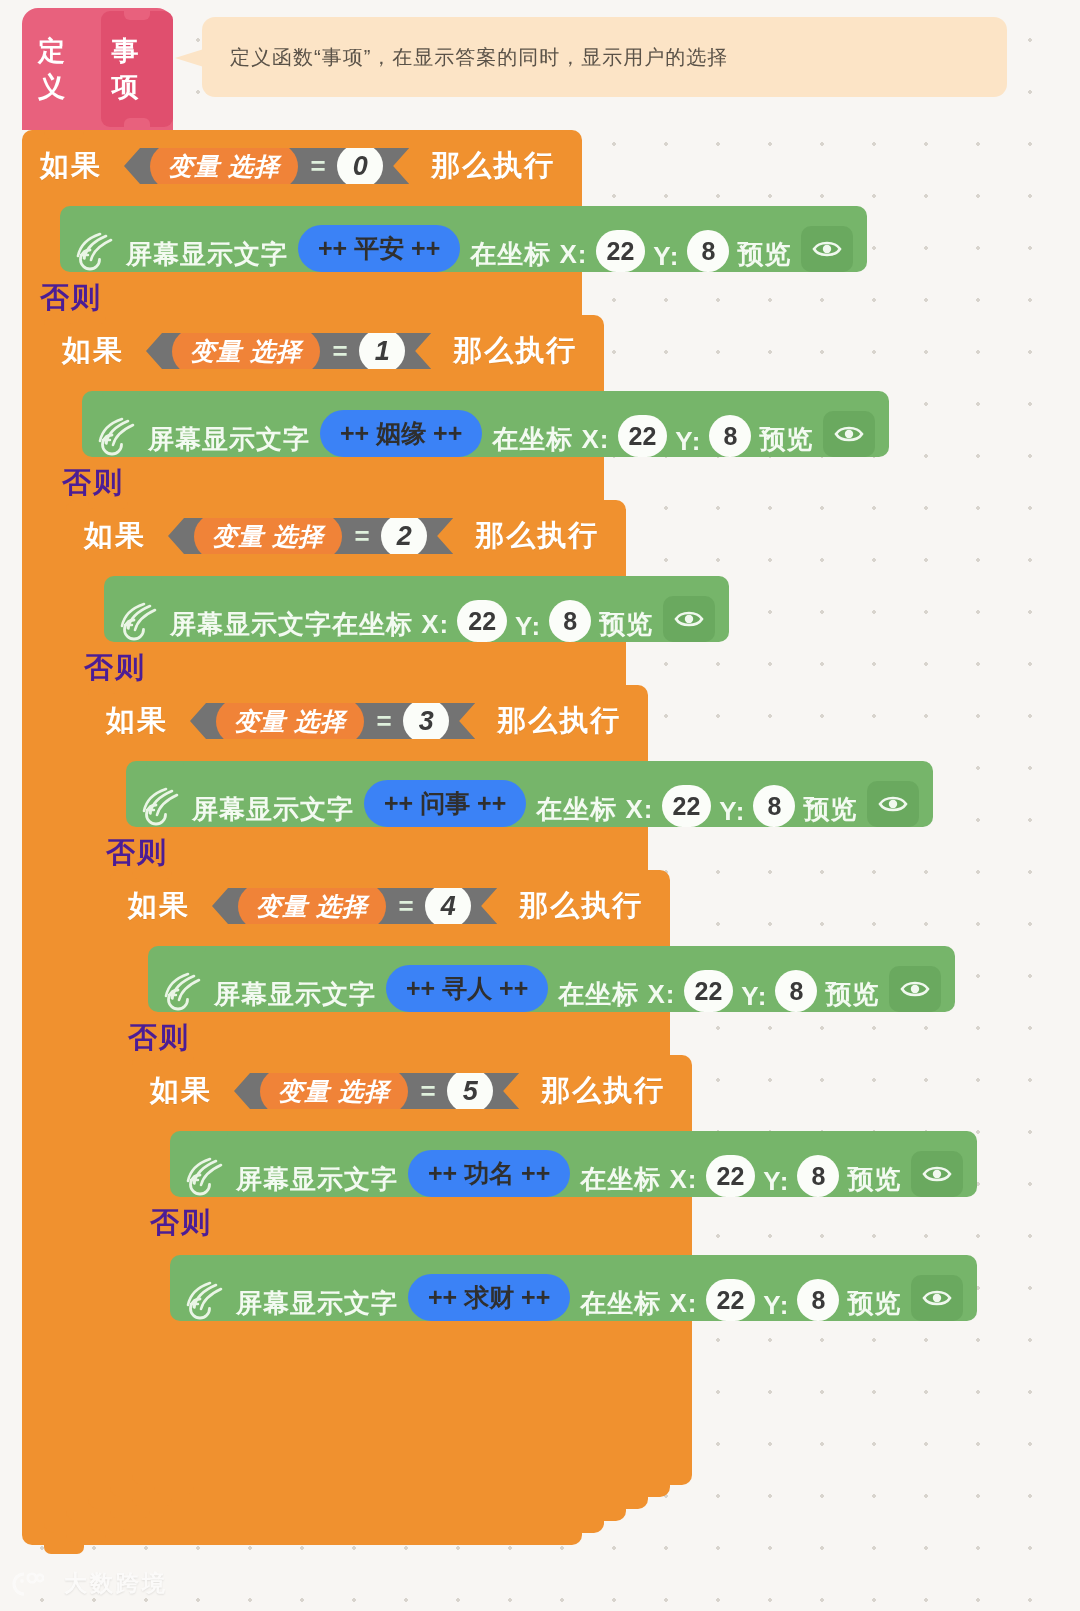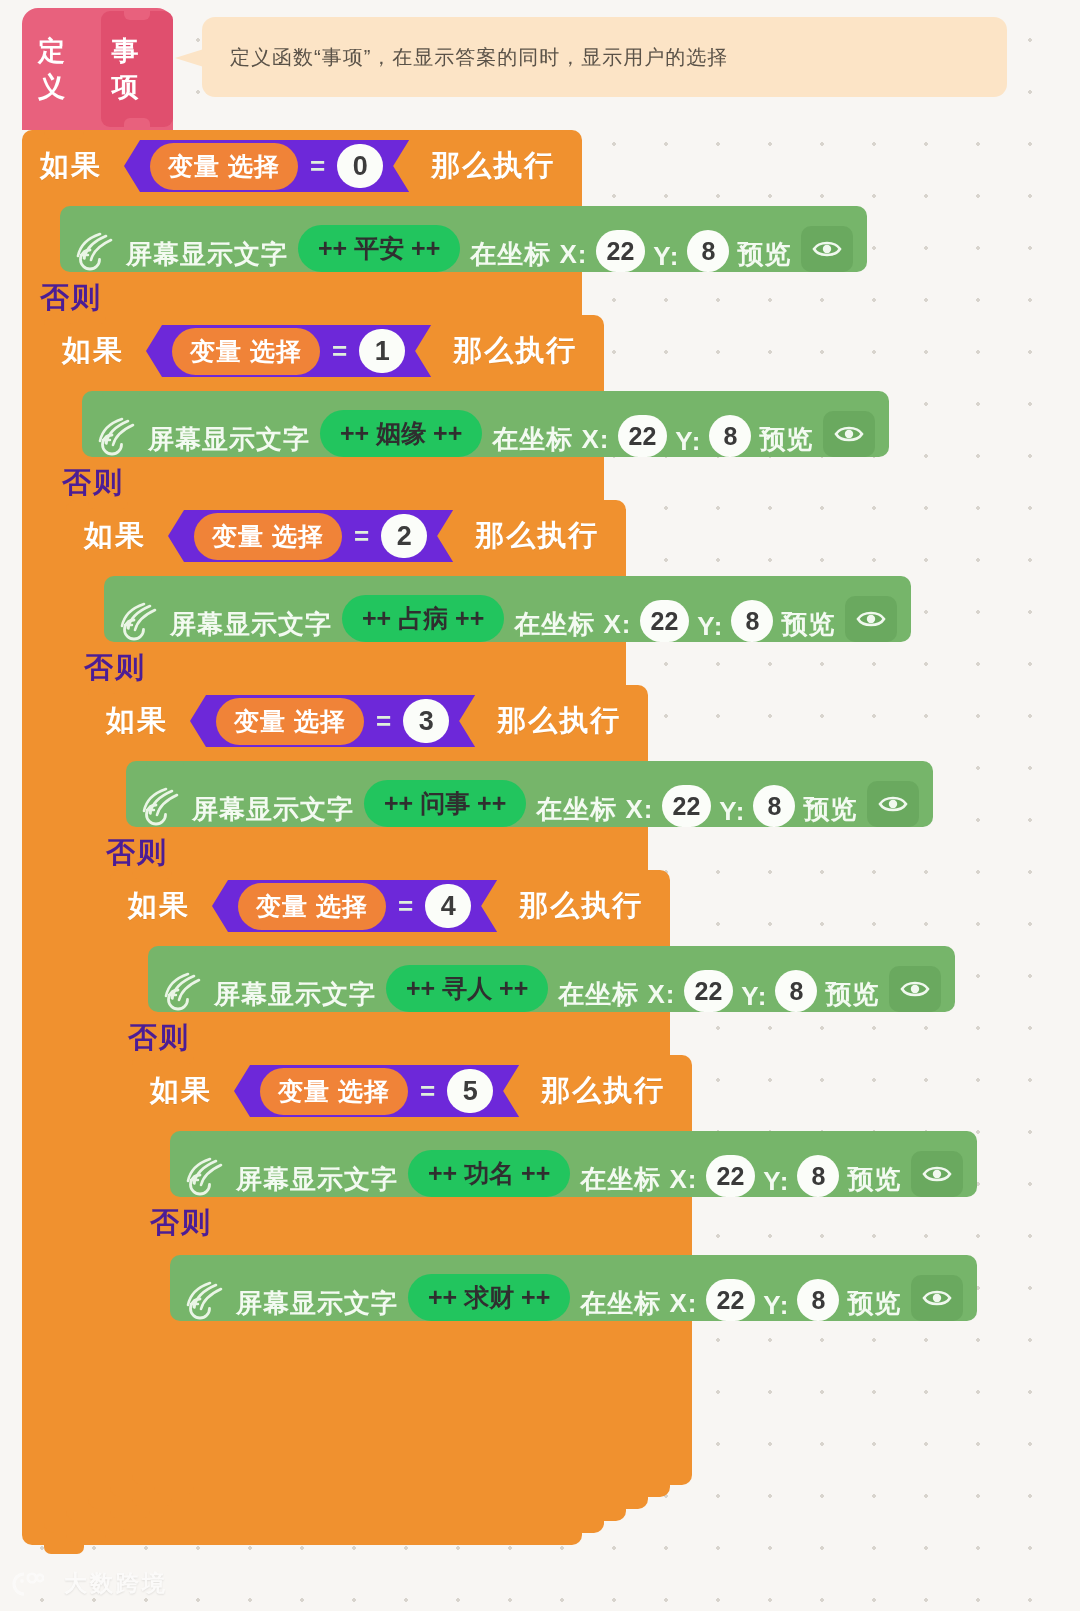--- a/index.html
+++ b/index.html
@@ -79,26 +79,27 @@
     gap:8px;
   }
   .kw{
     color:#ffffff; font-size:29px; font-weight:700; letter-spacing:2px;
     text-shadow:0 1px 0 rgba(0,0,0,.06);
     white-space:nowrap;
   }
   
   .bool{
     position:relative;
-    height:52px;
-    background:#6d28d9;
+    height:36px;
+    background:#737373;
     display:flex; align-items:center;
     margin:0 14px;
     padding:0 26px 0 26px;
     clip-path:polygon(16px 0, 100% 0, calc(100% - 16px) 50%, 100% 100%, 16px 100%, 0 50%);
+    font-style:italic;
   }
   .varpill{
     background:#f08338; color:#ffffff;
     font-size:25px; font-weight:700; letter-spacing:1px;
     border-radius:26px;
     padding:7px 18px;
     white-space:nowrap;
   }
   .eqsign{
     color:#dff0dc; font-size:26px; font-weight:700;
@@ -139,21 +140,21 @@
     position:absolute; top:0; left:20px;
     width:38px; height:8px;
     background:#76b56a; border-radius:0 0 6px 6px;
   }
   .comet-icon{ width:48px; height:48px; flex:0 0 48px; margin-right:8px; }
   .gtext{
     color:#f3faf1; font-size:26px; font-weight:700; letter-spacing:1px;
     white-space:nowrap;
   }
   .strpill{
-    background:#22c55e; color:#2f2f2f;
+    background:#3b82f6; color:#2f2f2f;
     font-size:25px; font-weight:700;
     border-radius:24px; padding:7px 20px;
     margin:0 10px; white-space:nowrap;
   }
   .gnum{
     background:#fbfdf9; color:#3a3a3a;
     font-size:25px; font-weight:700;
     height:42px; min-width:42px;
     border-radius:22px;
     display:flex; align-items:center; justify-content:center;
@@ -286,21 +287,20 @@
     <div class="greenblock" style="left: 104px; top: 576px; z-index: 22;">
     <span class="notch-g"></span>
     <svg class="comet-icon" viewBox="0 0 48 48">
     <path d="M30 10 C18 14 10 22 8 32" stroke="#eaf5e6" stroke-width="2.6" fill="none" stroke-linecap="round"></path>
     <path d="M36 12 C24 17 16 25 14 34" stroke="#eaf5e6" stroke-width="2.6" fill="none" stroke-linecap="round"></path>
     <path d="M41 16 C30 21 23 28 21 36" stroke="#eaf5e6" stroke-width="2.6" fill="none" stroke-linecap="round"></path>
     <path d="M20 26 a9.5 9.5 0 1 0 9.5 9.5" stroke="#eaf5e6" stroke-width="2.8" fill="none" stroke-linecap="round"></path>
     <path d="M11 31 h7 M14.5 27.5 v7" stroke="#eaf5e6" stroke-width="2.4" stroke-linecap="round"></path>
   </svg>
     <span class="gtext">屏幕显示文字</span>
-    <span class="strpill">++ 占病 ++</span>
     <span class="gtext">在坐标 X:</span>
     <span class="gnum">22</span>
     <span class="gtext">Y:</span>
     <span class="gnum">8</span>
     <span class="gtext">预览</span>
     <span class="eyebtn">
         <svg width="30" height="22" viewBox="0 0 30 22">
     <path d="M2 11 C7 3 23 3 28 11 C23 19 7 19 2 11 Z" fill="none" stroke="#f0f8ee" stroke-width="2.6"></path>
     <circle cx="15" cy="11" r="4.2" fill="#f0f8ee"></circle>
   </svg>

